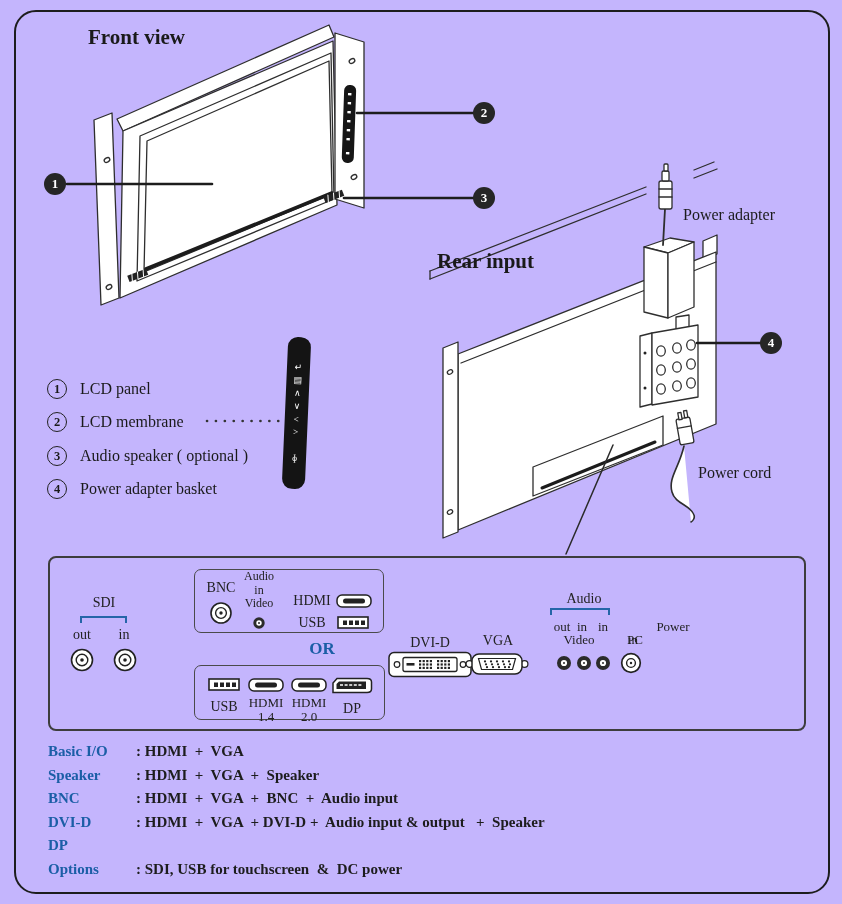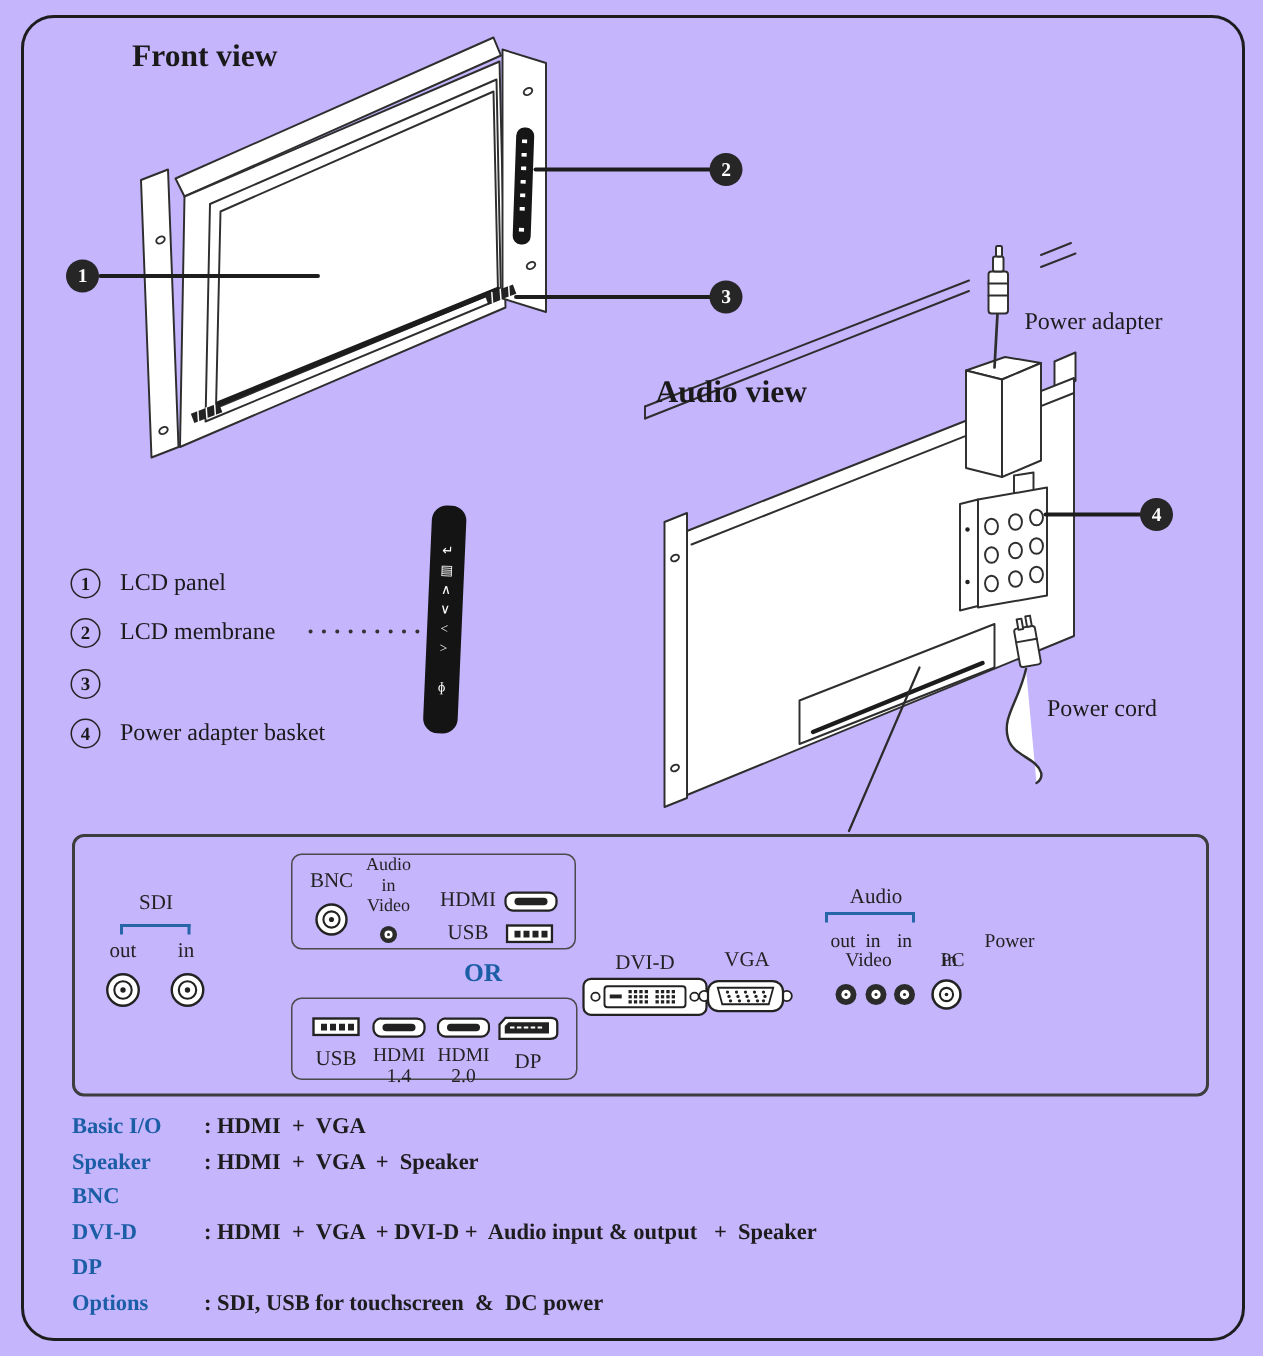--- a/index.html
+++ b/index.html
@@ -135,39 +135,40 @@
       <line x1="67" y1="184" x2="212" y2="184"></line>
       <line x1="357" y1="113" x2="473" y2="113"></line>
       <line x1="344" y1="198" x2="473" y2="198"></line>
       <line x1="697" y1="343" x2="760" y2="343"></line>
     </g>
     <line x1="613" y1="445" x2="566" y2="554" stroke="#2b2b2b" stroke-width="1.5"></line>
     <line x1="207" y1="421" x2="280" y2="421" stroke="#333" stroke-width="2.6" stroke-dasharray="0.1 8.8" stroke-linecap="round"></line>
   </svg>
 
   <div class="abs title" style="left:88px;top:25px;">Front view</div>
-  <div class="abs title" style="left:437px;top:249px;">Audio view</div>
+  <div class="abs title" style="left:437px;top:249px;">Rear input</div>
   <div class="abs lbl" style="left:683px;top:206px;">Power adapter</div>
   <div class="abs lbl" style="left:698px;top:464px;">Power cord</div>
 
   <div class="abs callout" style="left:44px;top:173px;">1</div>
   <div class="abs callout" style="left:473px;top:102px;">2</div>
   <div class="abs callout" style="left:473px;top:187px;">3</div>
   <div class="abs callout" style="left:760px;top:332px;">4</div>
 
   <div class="abs legend-item" style="left:47px;top:378px;">
     <span class="legend-num">1</span>
     <span class="legend-label">LCD panel</span>
   </div>
   <div class="abs legend-item" style="left:47px;top:411px;">
     <span class="legend-num">2</span>
     <span class="legend-label">LCD membrane</span>
   </div>
   <div class="abs legend-item" style="left:47px;top:445px;">
     <span class="legend-num">3</span>
+    <span class="legend-label">Audio speaker ( optional )</span>
   </div>
   <div class="abs legend-item" style="left:47px;top:478px;">
     <span class="legend-num">4</span>
     <span class="legend-label">Power adapter basket</span>
   </div>
 
   <div class="abs membrane">
     <span class="mkey">↵</span>
     <span class="mkey">▤</span>
     <span class="mkey">∧</span>
@@ -353,20 +354,21 @@
     <div class="io-row">
       <span class="io-label">Basic I/O</span>
       <span class="io-value">: HDMI  +  VGA</span>
     </div>
     <div class="io-row">
       <span class="io-label">Speaker</span>
       <span class="io-value">: HDMI  +  VGA  +  Speaker</span>
     </div>
     <div class="io-row">
       <span class="io-label">BNC</span>
+      <span class="io-value">: HDMI  +  VGA  +  BNC  +  Audio input</span>
     </div>
     <div class="io-row">
       <span class="io-label">DVI-D</span>
       <span class="io-value">: HDMI  +  VGA  + DVI-D +  Audio input &amp; output   +  Speaker</span>
     </div>
     <div class="io-row">
       <span class="io-label">DP</span>
     </div>
     <div class="io-row">
       <span class="io-label">Options</span>

